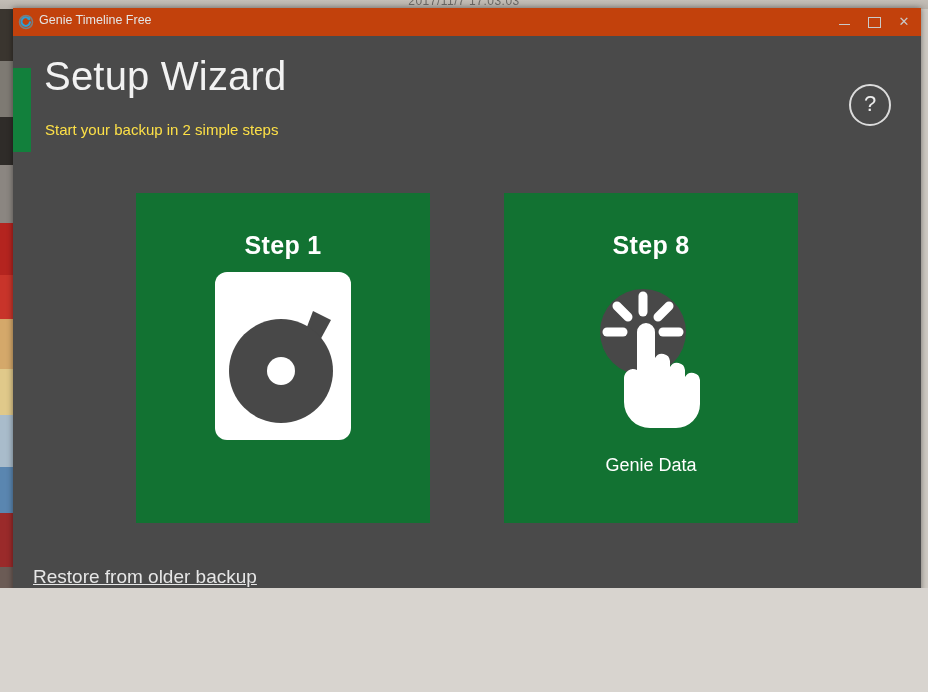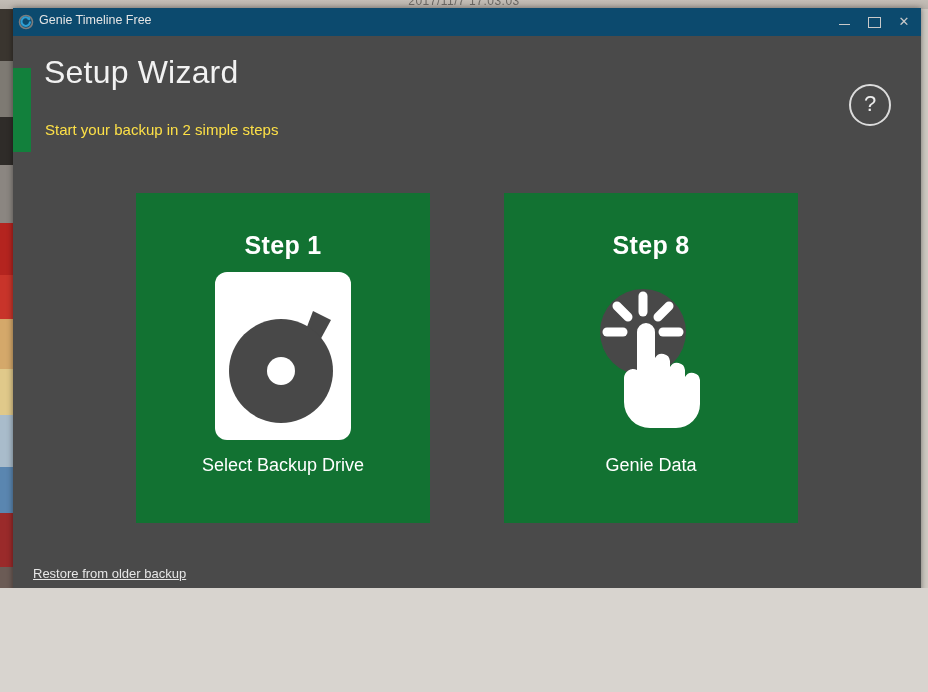--- a/index.html
+++ b/index.html
@@ -59,21 +59,21 @@
     width: 908px; height: 676px;
     background: #4a4a4a;
     box-shadow: 0 0 6px rgba(0,0,0,.45);
     overflow: hidden;
   }
 
   
   #titlebar {
     position: relative;
     height: 28px;
-    background: #0c4a6e;
+    background: #c2410c;
   }
   #app-icon {
     position: absolute;
     left: 5px; top: 6px;
     width: 16px; height: 16px;
   }
   #app-title {
     position: absolute;
     left: 26px; top: 5px;
     font-size: 12.5px;
@@ -114,21 +114,21 @@
   }
   #header-accent {
     position: absolute;
     left: 0px; top: 32px;
     width: 18px; height: 84px;
     background: #12803c;
   }
   #page-title {
     position: absolute;
     left: 31px; top: 18px;
-    font-size: 32px;
+    font-size: 40px;
     font-weight: 300;
     color: #f2f2f2;
     letter-spacing: .2px;
     white-space: nowrap;
   }
   #page-subtitle {
     position: absolute;
     left: 32px; top: 85px;
     font-size: 15px;
     font-weight: 300;
@@ -186,21 +186,21 @@
     margin-top: 18px;
     font-size: 18px;
     font-weight: 300;
     color: #ffffff;
   }
 
   
   #restore-link {
     position: absolute;
     left: 20px; top: 558px;
-    font-size: 13px;
+    font-size: 19px;
     color: #e6e6e6;
     text-decoration: underline;
     cursor: pointer;
     white-space: nowrap;
   }
 
   
   #bottombar {
     position: absolute;
     left: 0; bottom: 0;
@@ -319,21 +319,20 @@
       <div class="step-card">
         <div class="step-title">Step 1</div>
         <div class="step-icon-wrap">
           <svg width="140" height="172" viewBox="0 0 140 172" xmlns="http://www.w3.org/2000/svg">
             <rect x="2" y="2" width="136" height="168" rx="12" fill="#ffffff"></rect>
             <path d="M86 78 L100 41 L118 50 L99 85 Z" fill="#484848"></path>
             <circle cx="68" cy="101" r="52" fill="#484848"></circle>
             <circle cx="68" cy="101" r="14" fill="#ffffff"></circle>
           </svg>
         </div>
-        <div class="step-label">Select Backup Drive</div>
       </div>
 
       <div class="step-card">
         <div class="step-title">Step 8</div>
         <div class="step-icon-wrap">
           <svg width="140" height="172" viewBox="0 0 140 172" xmlns="http://www.w3.org/2000/svg">
             <circle cx="62" cy="62" r="43" fill="#484848"></circle>
             <g stroke="#ffffff" stroke-width="9" stroke-linecap="round">
               <line x1="62" y1="26" x2="62" y2="42"></line>
               <line x1="36" y1="36" x2="47" y2="47"></line>

